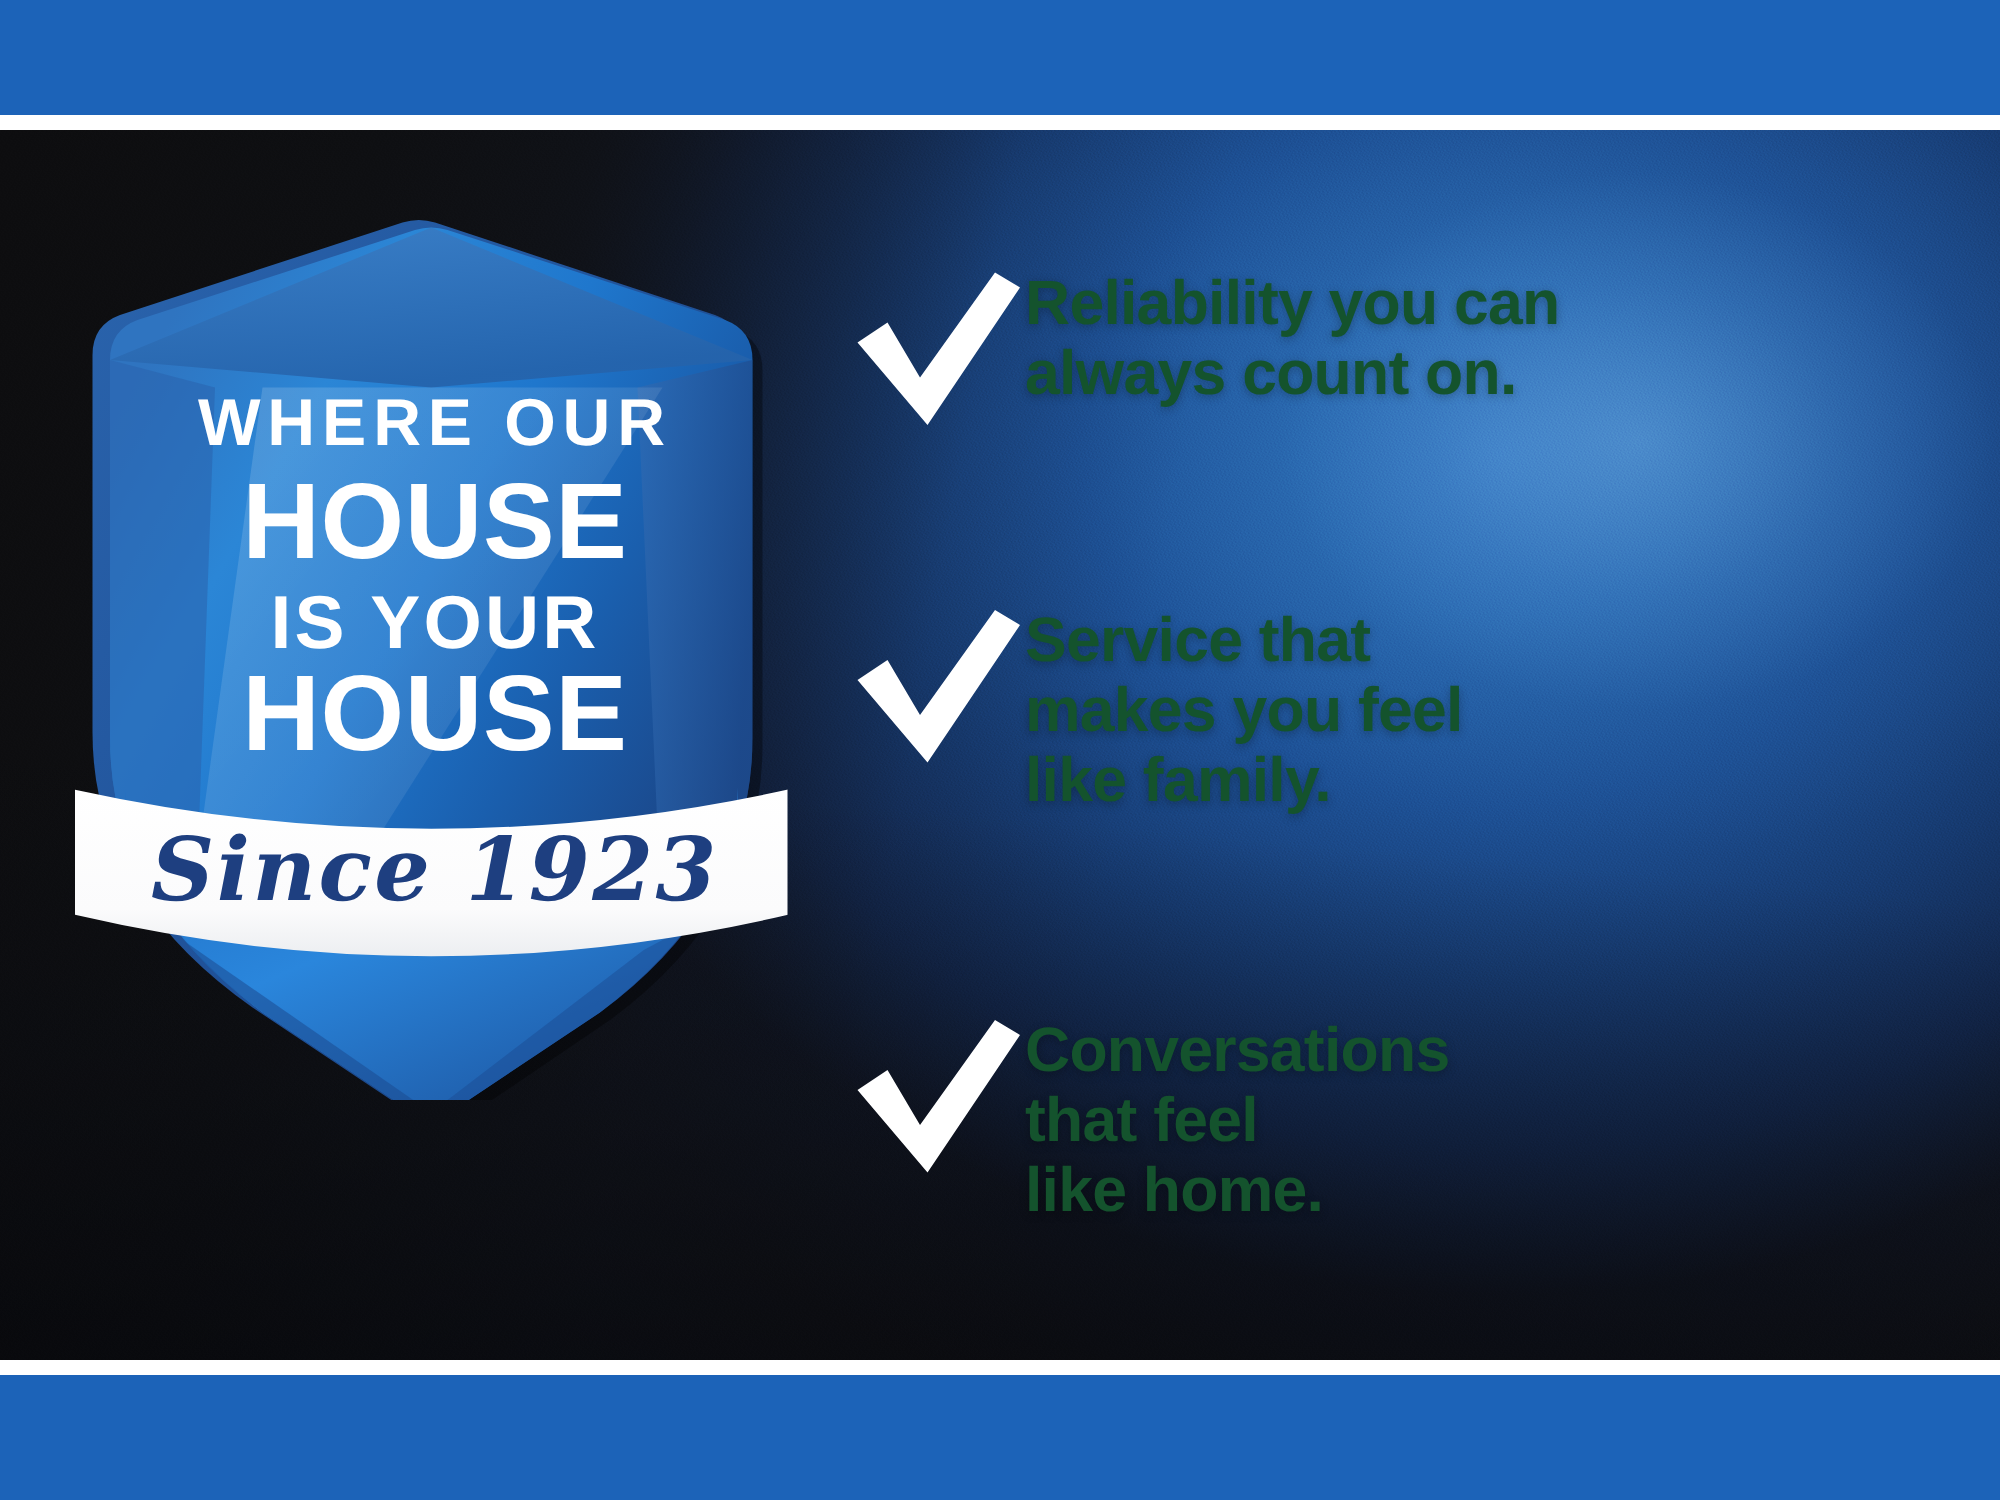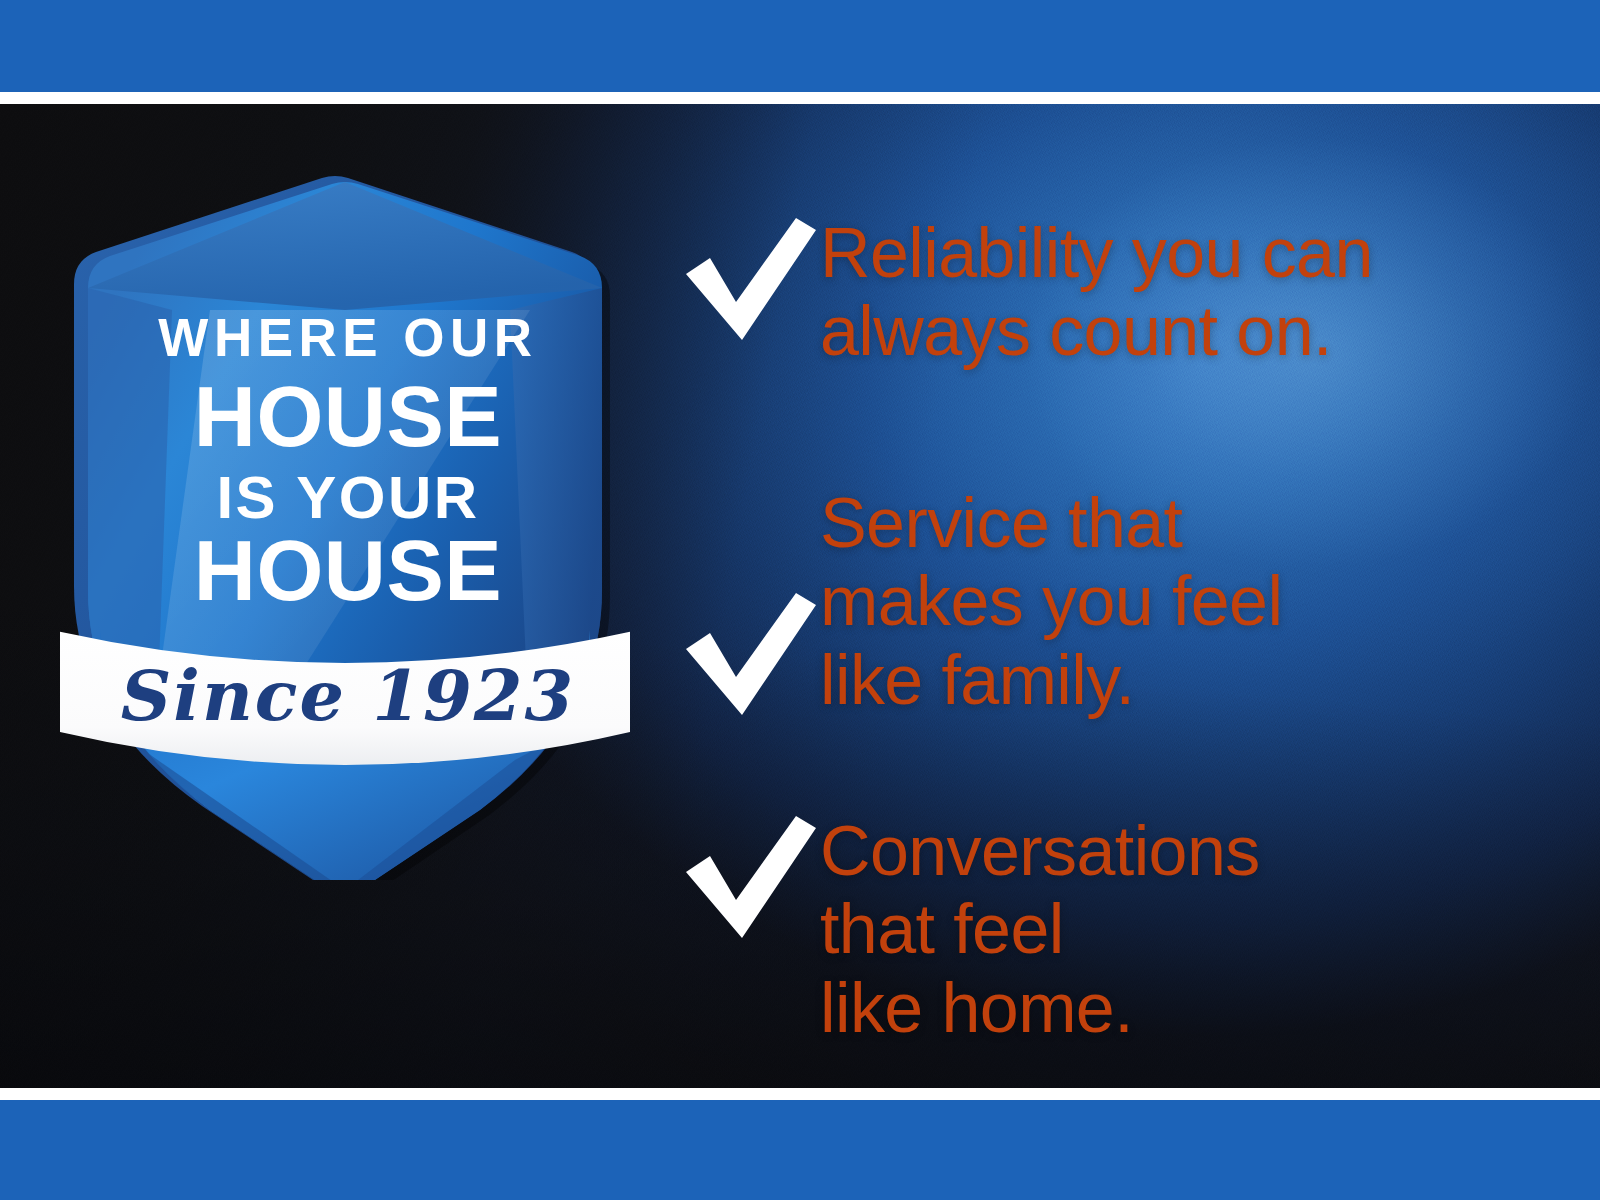--- a/index.html
+++ b/index.html
@@ -154,37 +154,37 @@
     width: 880px;
     height: 984px;
   }
   .benefit {
     position: absolute;
     left: 0;
     display: flex;
     align-items: flex-start;
   }
   .benefit.b0 { top: 110px; }
-  .benefit.b1 { top: 380px; align-items: flex-end; }
+  .benefit.b1 { top: 380px; }
   .benefit.b2 { top: 680px; margin-top: 28px; }
 
   .check-icon {
     flex: 0 0 auto;
     width: 140px;
     height: 128px;
     margin-top: 2px;
   }
   .check-icon svg { display:block; width:100%; height:100%; }
 
   .benefit-text {
     flex: 1 1 auto;
-    color: #c2410c;
+    color: #14532d;
     font-family: "Liberation Sans", sans-serif;
-    font-weight: normal;
-    font-size: 70px;
+    font-weight: bold;
+    font-size: 50px;
     line-height: 1.12;
     letter-spacing: -0.6px;
     white-space: pre-line;
     text-shadow: 0 2px 8px rgba(0,0,0,0.28);
   }
 </style>
 </head>
 <body>
 
 <div id="poster">

